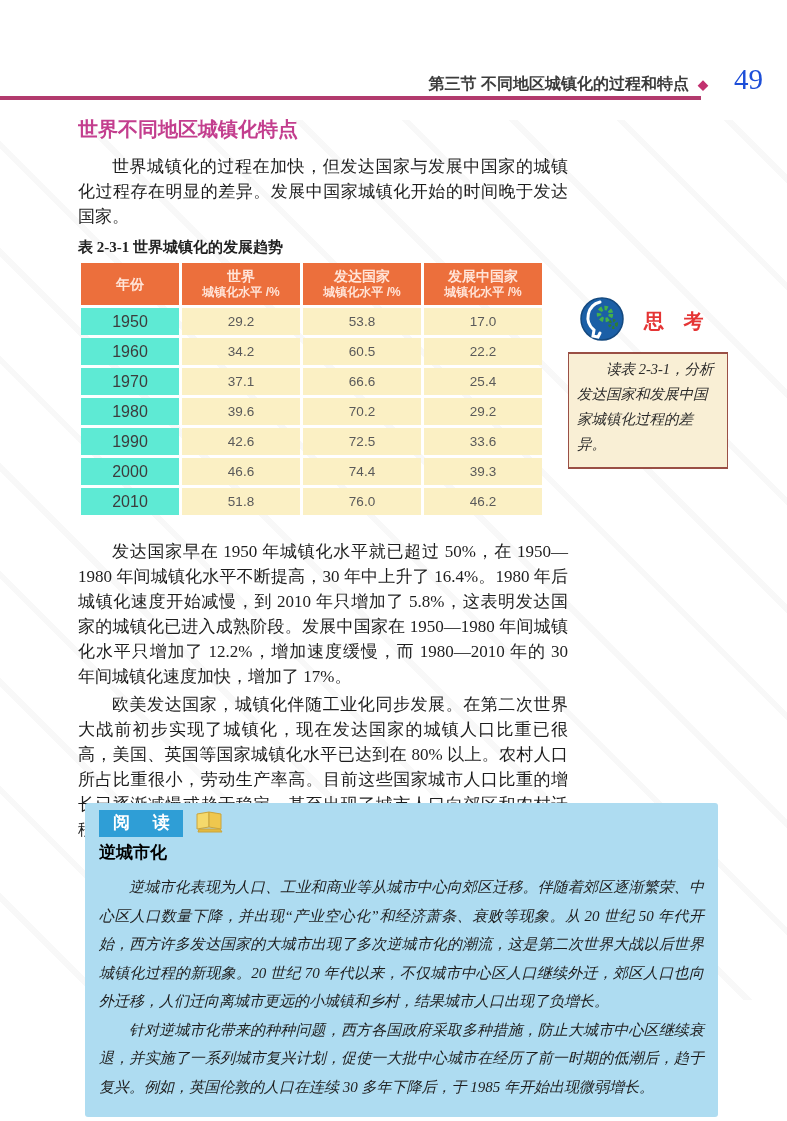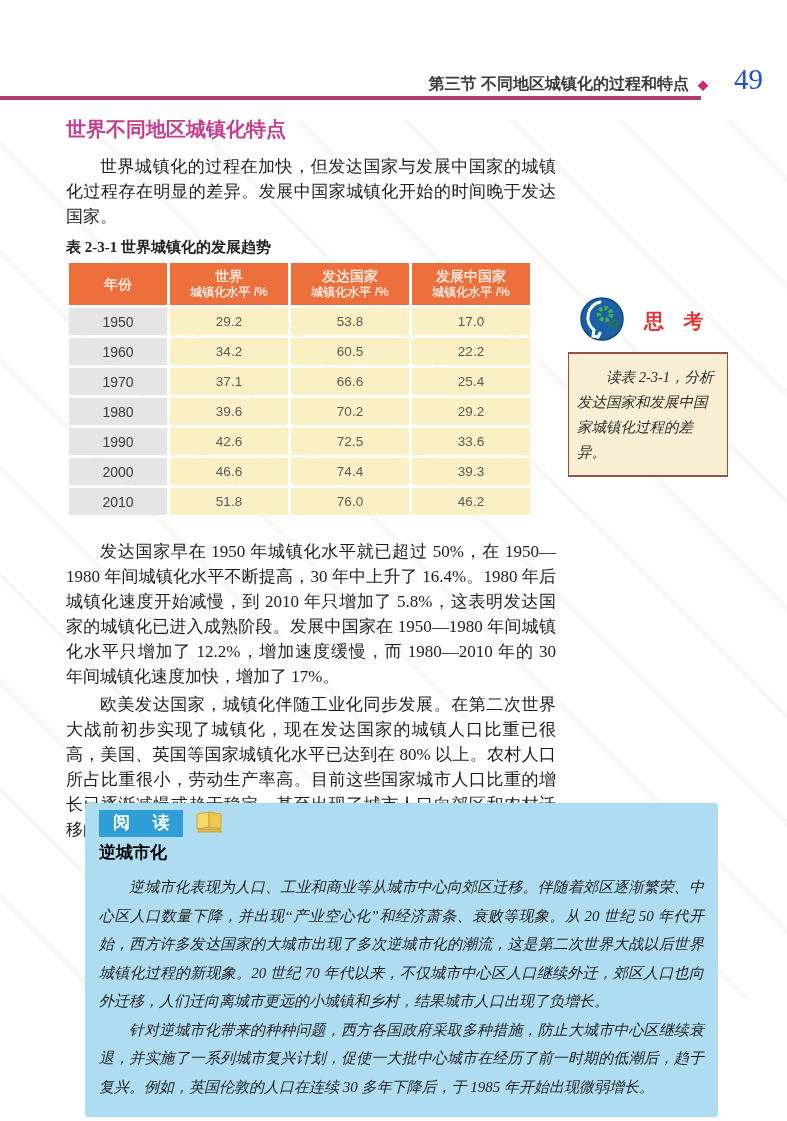--- a/index.html
+++ b/index.html
@@ -10,43 +10,43 @@
     background:repeating-linear-gradient(45deg,transparent 0 70px,rgba(120,120,120,0.05) 70px 76px);}
   
   .header-text{position:absolute;top:74px;left:0;width:708px;display:flex;justify-content:flex-end;
     align-items:center;gap:9px;font-family:"Liberation Sans",sans-serif;font-weight:bold;
     font-size:16px;color:#3c3c3c;}
   .diamond{color:#c2316f;font-size:13px;line-height:1;}
   .page-number{position:absolute;top:63px;right:24px;font-size:29px;color:#1d4ed8;
     font-family:"Liberation Serif",serif;}
   .header-rule{position:absolute;top:96px;left:0;width:701px;height:4px;background:#b23a6d;}
   
-  .main{position:absolute;left:66px;top:116px;width:490px;}
+  .main{position:absolute;left:78px;top:116px;width:490px;}
   .section-title{font-family:"Liberation Sans",sans-serif;font-weight:bold;font-size:20px;
     color:#c33e8e;margin:0 0 11px 0;}
   .para{font-size:17px;line-height:25px;text-align:justify;text-indent:2em;margin:0;color:#1d1d1d;}
   .table-caption{text-align:left;font-weight:bold;font-size:15px;margin:9px 0 3px 0;color:#222;}
   table.trend{width:467px;border-collapse:separate;border-spacing:3px;margin:0;}
   table.trend th{background:#ec6f3c;color:#ffe4d8;font-family:"Liberation Sans",sans-serif;
     font-weight:bold;text-align:center;padding:5px 10px;vertical-align:middle;}
   .th-l1{display:block;font-size:14px;line-height:17px;}
   .th-l2{display:block;font-size:12px;line-height:15px;}
-  td.ycell{background:#e5e5e5;width:96px;text-align:center;font-family:"Liberation Sans",sans-serif;
-    font-size:14px;color:#3c3c3c;height:25px;}
+  td.ycell{background:#5eead4;width:96px;text-align:center;font-family:"Liberation Sans",sans-serif;
+    font-size:16px;color:#3c3c3c;height:25px;}
   td.vcell{background:#fbf0c4;text-align:center;font-family:"Liberation Sans",sans-serif;
     font-size:13.5px;color:#5a5a5a;height:25px;}
   .after-table{margin-top:21px;}
   .para-gap{margin-top:3px;}
   
   .think{position:absolute;left:568px;top:297px;width:160px;}
   .think-head{display:flex;align-items:center;gap:20px;margin-left:12px;}
   .think-title{font-family:"Liberation Sans",sans-serif;font-weight:bold;font-size:20px;
     color:#e53535;letter-spacing:7px;}
   .think-body{margin-top:7px;background:#f9efd5;border:2px solid #9a4f45;border-left-width:1px;
-    border-right-width:1px;padding:11px 8px 10px 8px;font-size:14.5px;line-height:25px;
+    border-right-width:1px;padding:3px 8px 10px 8px;font-size:14.5px;line-height:25px;
     font-style:italic;text-indent:2em;color:#2a2a2a;box-sizing:border-box;}
   
   .reading{position:absolute;left:85px;top:803px;width:633px;min-height:225px;background:#aedcf1;
     border-radius:3px;box-sizing:border-box;padding:5px 14px 16px 14px;}
   .reading-tabrow{display:flex;align-items:center;gap:11px;height:30px;}
   .reading-tab{background:#2f9ed6;color:#ffffff;font-family:"Liberation Sans",sans-serif;
     font-weight:bold;font-size:17px;letter-spacing:9px;padding:3px 4px 4px 14px;line-height:20px;}
   .reading-title{text-align:left;font-weight:bold;font-size:17px;color:#000000;margin-top:3px;}
   .reading-para{font-size:15px;line-height:28.5px;text-align:justify;text-indent:2em;
     font-style:italic;color:#1e1e1e;margin:0;}

